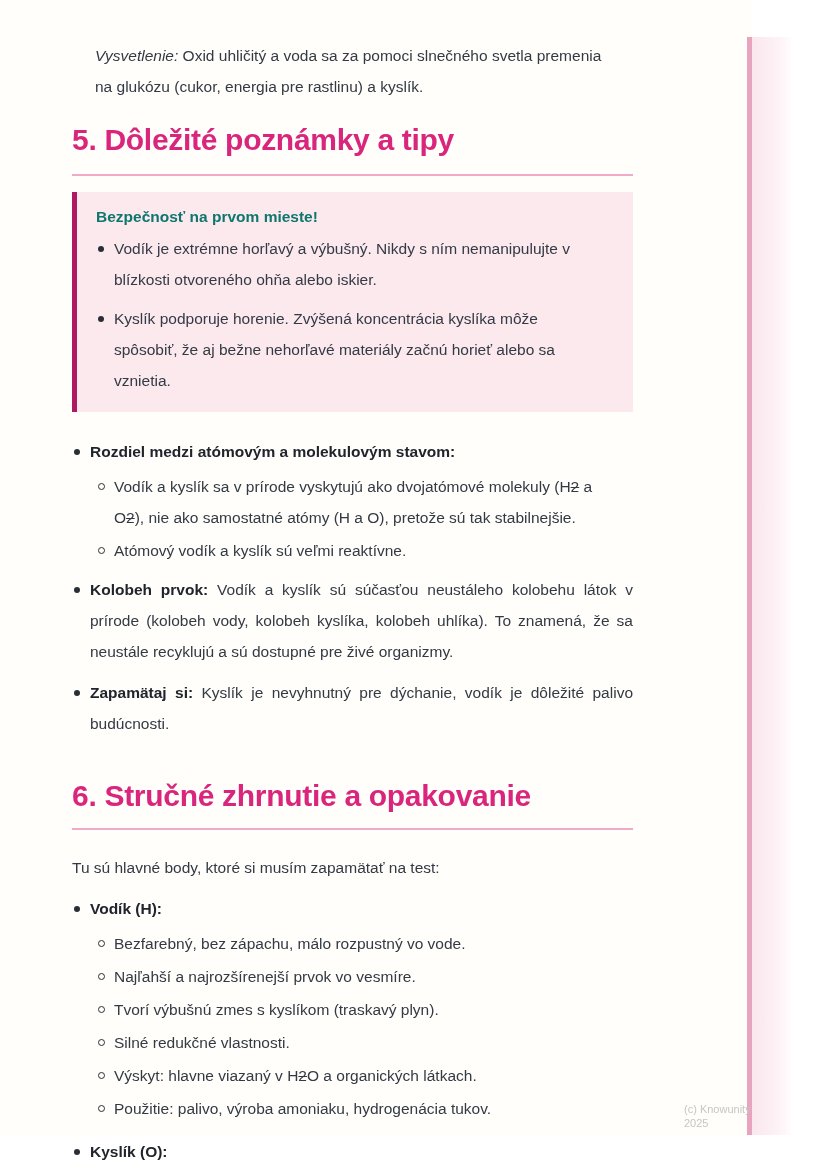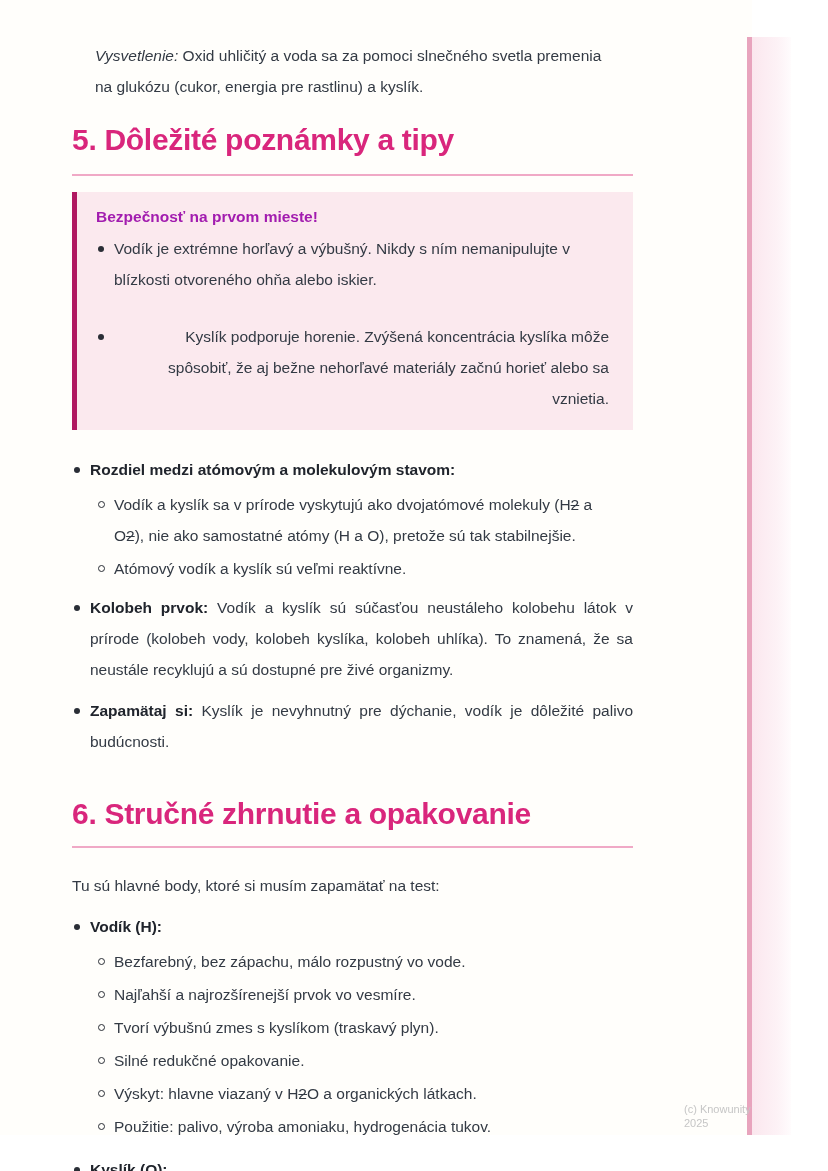--- a/index.html
+++ b/index.html
@@ -46,28 +46,28 @@
   .h6-rule { margin-top: 14px; }
 
   .callout {
     margin-top: 16px;
     background: #fbe9ee;
     border-left: 5px solid #b01861;
     padding: 14px 24px 16px 19px;
   }
   .callout-title {
     font-weight: 700;
-    color: #a21caf;
+    color: #0f766e;
     line-height: 21px;
     margin-bottom: 6px;
   }
   .blist { list-style: none; }
   .blist li { display: flex; }
   .callout .blist li { margin-top: 0; }
-  .callout .blist li + li { margin-top: 26px; text-align: right; }
+  .callout .blist li + li { margin-top: 8px; }
   .marker {
     flex: 0 0 18px;
     position: relative;
     height: 31px;
   }
   .marker.dot::before {
     content: "";
     position: absolute;
     left: 2px; top: 13px;
     width: 6px; height: 6px;
@@ -189,21 +189,21 @@
       <li>
         <span class="marker circle"></span>
         <span class="li-text"><span>Najľahší a najrozšírenejší prvok vo vesmíre.</span></span>
       </li>
       <li>
         <span class="marker circle"></span>
         <span class="li-text"><span>Tvorí výbušnú zmes s kyslíkom (traskavý plyn).</span></span>
       </li>
       <li>
         <span class="marker circle"></span>
-        <span class="li-text"><span>Silné redukčné opakovanie.</span></span>
+        <span class="li-text"><span>Silné redukčné vlastnosti.</span></span>
       </li>
       <li>
         <span class="marker circle"></span>
         <span class="li-text"><span>Výskyt: hlavne viazaný v H</span><span class="seg-strike">2</span><span>O a organických látkach.</span></span>
       </li>
       <li>
         <span class="marker circle"></span>
         <span class="li-text"><span>Použitie: palivo, výroba amoniaku, hydrogenácia tukov.</span></span>
       </li>
     </ul>

